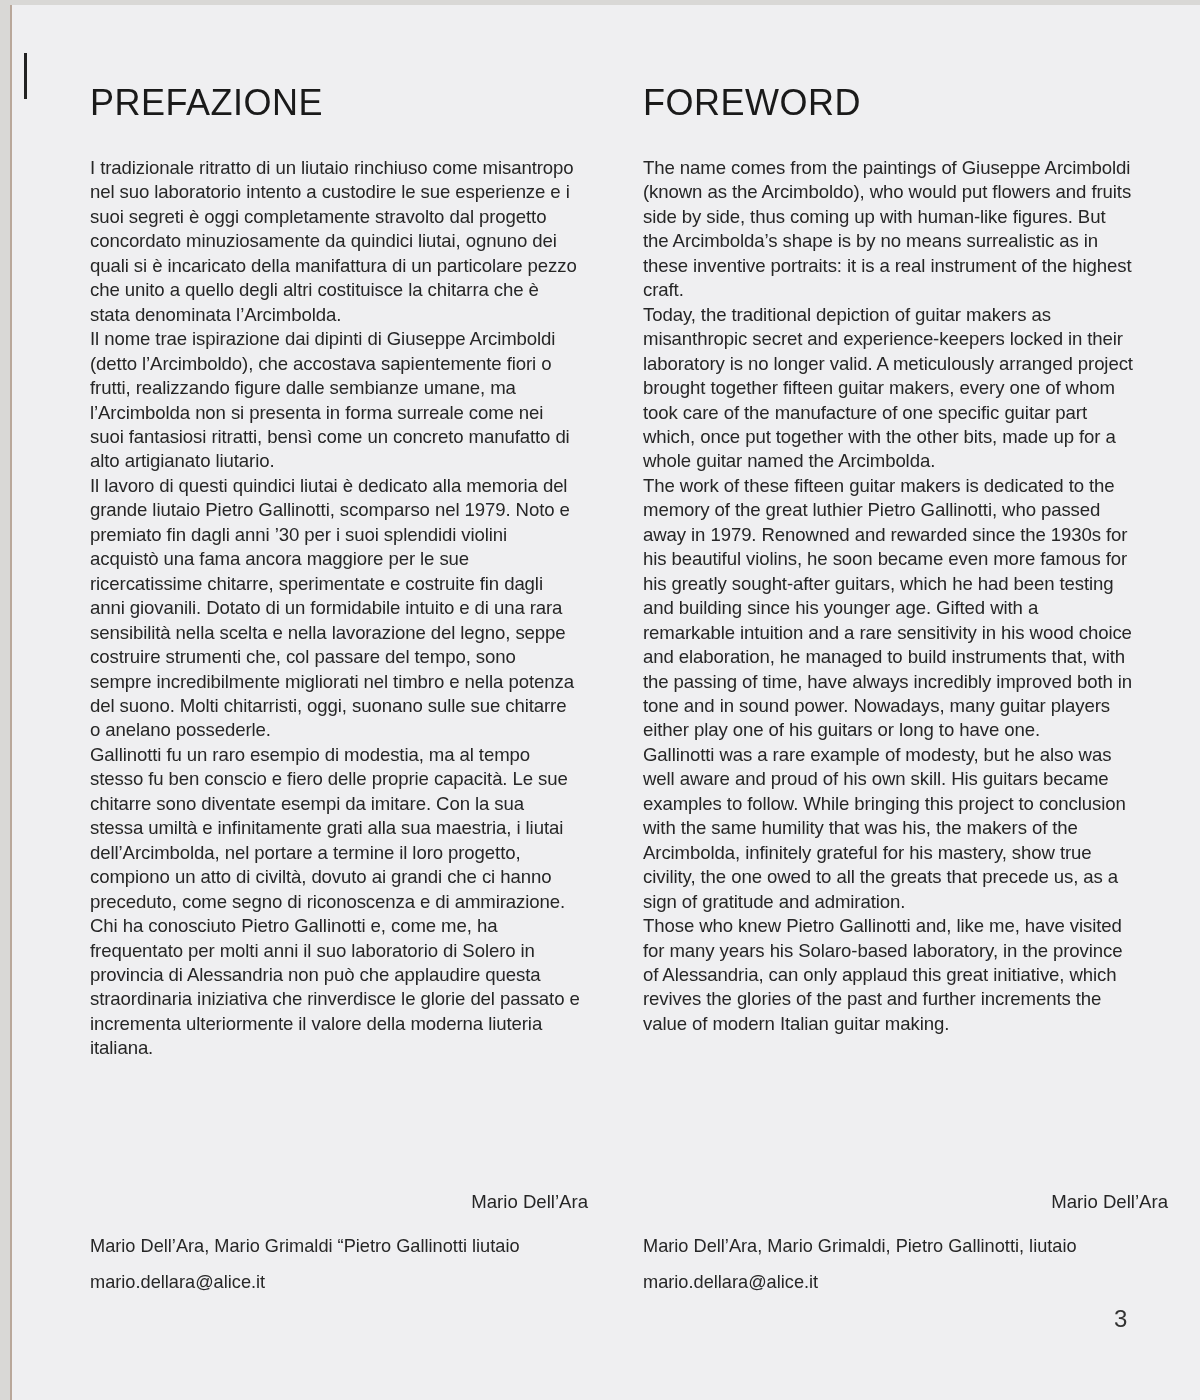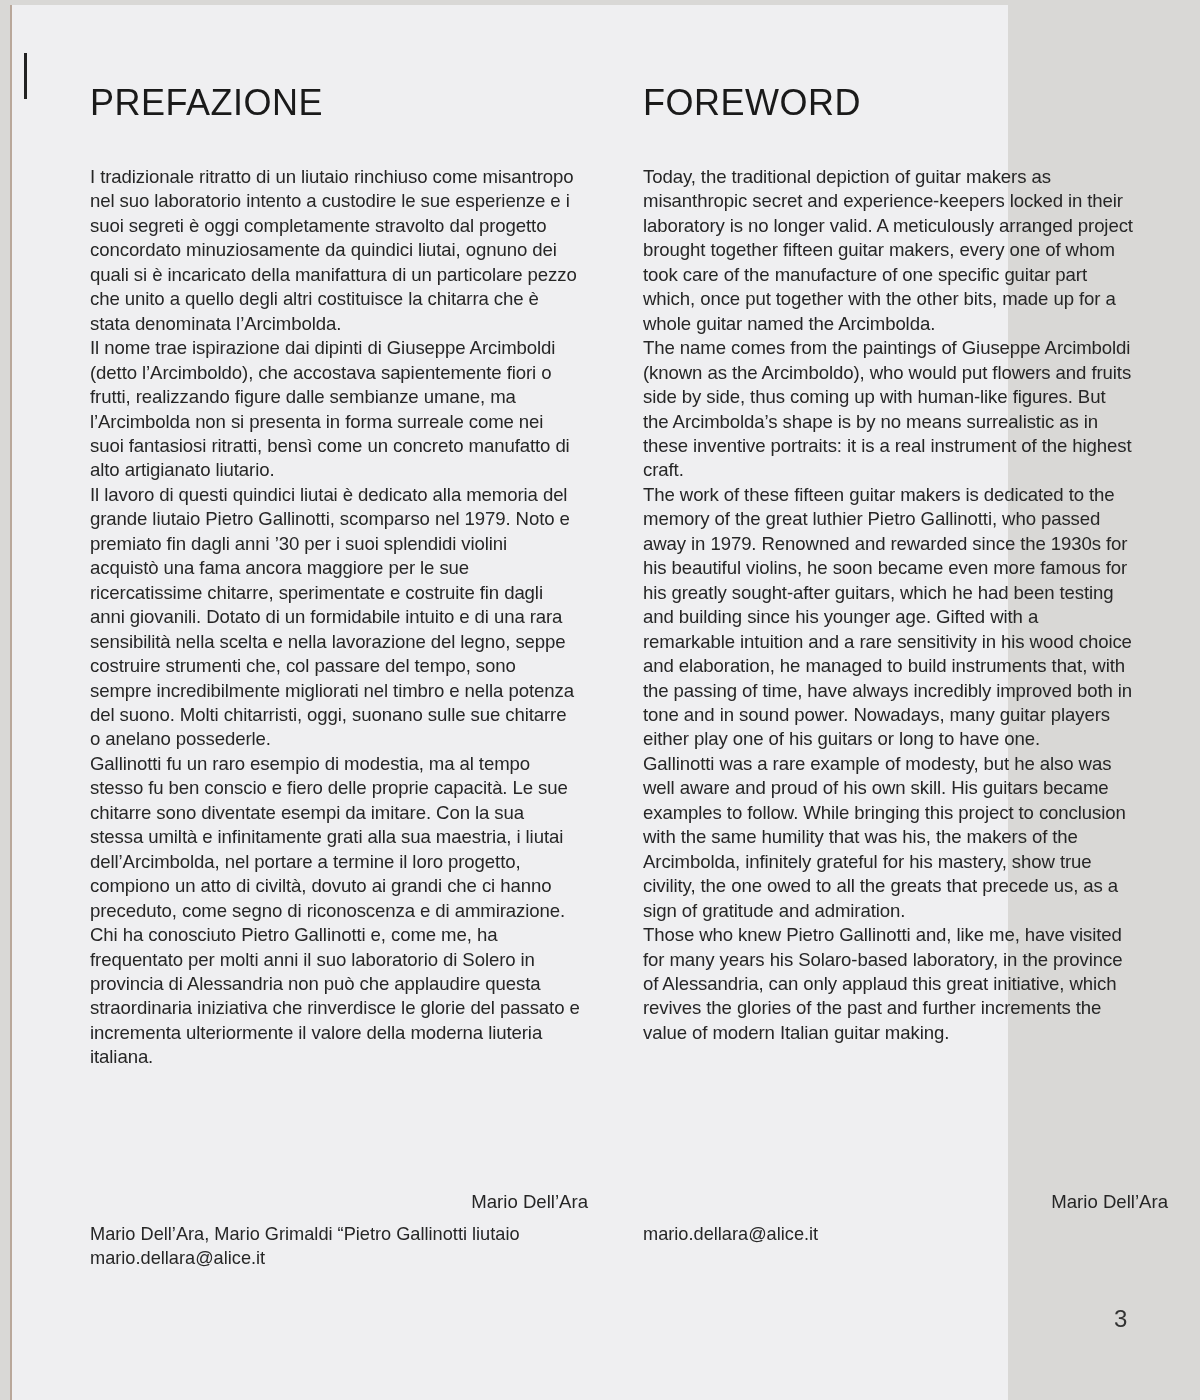--- a/index.html
+++ b/index.html
@@ -4,50 +4,50 @@
 <style>
   html, body { margin: 0; padding: 0; }
   body {
     width: 1200px; height: 1400px; overflow: hidden;
     background: #d9d8d6;
     font-family: "Liberation Sans", sans-serif;
     color: #262626;
     position: relative;
   }
   .page {
-    position: absolute; left: 10px; top: 5px; width: 998px; height: 1395px;
+    position: absolute; left: 10px; top: 5px; width: 1190px; height: 1395px;
     background: #efeff1;
     border-left: 2px solid #b9a79a;
     box-sizing: border-box;
   }
   .binding-mark {
     position: absolute; left: 12px; top: 48px; width: 3px; height: 46px; background: #222;
   }
   .col { position: absolute; top: 0; width: 490px; }
   .col-left { left: 78px; }
   .col-right { left: 631px; }
   h1 {
     position: absolute; top: 78px; margin: 0;
     font-weight: normal; font-size: 36px; letter-spacing: 0.5px; color: #1a1a1a;
     line-height: 40px;
   }
   .body-text {
-    position: absolute; top: 160px; width: 490px;
+    position: absolute; top: 151px; width: 490px;
     font-size: 18.6px; line-height: 24.45px; letter-spacing: -0.1px;
   }
   .body-text p { margin: 0; }
   .signature {
     position: absolute; top: 1185px; right: 12px; font-size: 18.6px; line-height: 24px;
   }
   .col-right .signature { right: -35px; }
   .col-left .signature { right: -8px; }
   .ref {
     position: absolute; top: 1217px; width: 500px; font-size: 18.2px; line-height: 24.3px;
   }
-  .ref div { white-space: nowrap; }
+  .ref div { white-space: nowrap; margin-top: 12px; }
   .page-number {
     position: absolute; left: 1102px; top: 1300px; font-size: 24px; color: #333;
   }
 </style>
 </head>
 <body>
 
 <div class="page">
   <div class="binding-mark"></div>
 
@@ -63,26 +63,27 @@
     <div class="signature">Mario Dell’Ara</div>
     <div class="ref">
       <div>Mario Dell’Ara, Mario Grimaldi “Pietro Gallinotti liutaio</div>
       <div>mario.dellara@alice.it</div>
     </div>
   </section>
 
   <section class="col col-right">
     <h1>FOREWORD</h1>
     <div class="body-text">
+      <p>The name comes from the paintings of Giuseppe Arcimboldi (known as the Arcimboldo), who would put flowers and fruits side by side, thus coming up with human-like figures. But the Arcimbolda’s shape is by no means surrealistic as in these inventive portraits: it is a real instrument of the highest craft.</p>
       <p>Today, the traditional depiction of guitar makers as misanthropic secret and experience-keepers locked in their laboratory is no longer valid. A meticulously arranged project brought together fifteen guitar makers, every one of whom took care of the manufacture of one specific guitar part which, once put together with the other bits, made up for a whole guitar named the Arcimbolda.</p>
-      <p>The name comes from the paintings of Giuseppe Arcimboldi (known as the Arcimboldo), who would put flowers and fruits side by side, thus coming up with human-like figures. But the Arcimbolda’s shape is by no means surrealistic as in these inventive portraits: it is a real instrument of the highest craft.</p>
       <p>The work of these fifteen guitar makers is dedicated to the memory of the great luthier Pietro Gallinotti, who passed away in 1979. Renowned and rewarded since the 1930s for his beautiful violins, he soon became even more famous for his greatly sought-after guitars, which he had been testing and building since his younger age. Gifted with a remarkable intuition and a rare sensitivity in his wood choice and elaboration, he managed to build instruments that, with the passing of time, have always incredibly improved both in tone and in sound power. Nowadays, many guitar players either play one of his guitars or long to have one.</p>
       <p>Gallinotti was a rare example of modesty, but he also was well aware and proud of his own skill. His guitars became examples to follow. While bringing this project to conclusion with the same humility that was his, the makers of the Arcimbolda, infinitely grateful for his mastery, show true civility, the one owed to all the greats that precede us, as a sign of gratitude and admiration.</p>
       <p>Those who knew Pietro Gallinotti and, like me, have visited for many years his Solaro-based laboratory, in the province of Alessandria, can only applaud this great initiative, which revives the glories of the past and further increments the value of modern Italian guitar making.</p>
     </div>
     <div class="signature">Mario Dell’Ara</div>
     <div class="ref">
+      <div>Mario Dell’Ara, Mario Grimaldi, Pietro Gallinotti, liutaio</div>
       <div>mario.dellara@alice.it</div>
     </div>
   </section>
 
   <div class="page-number">3</div>
 </div>
 
 </body></html>

